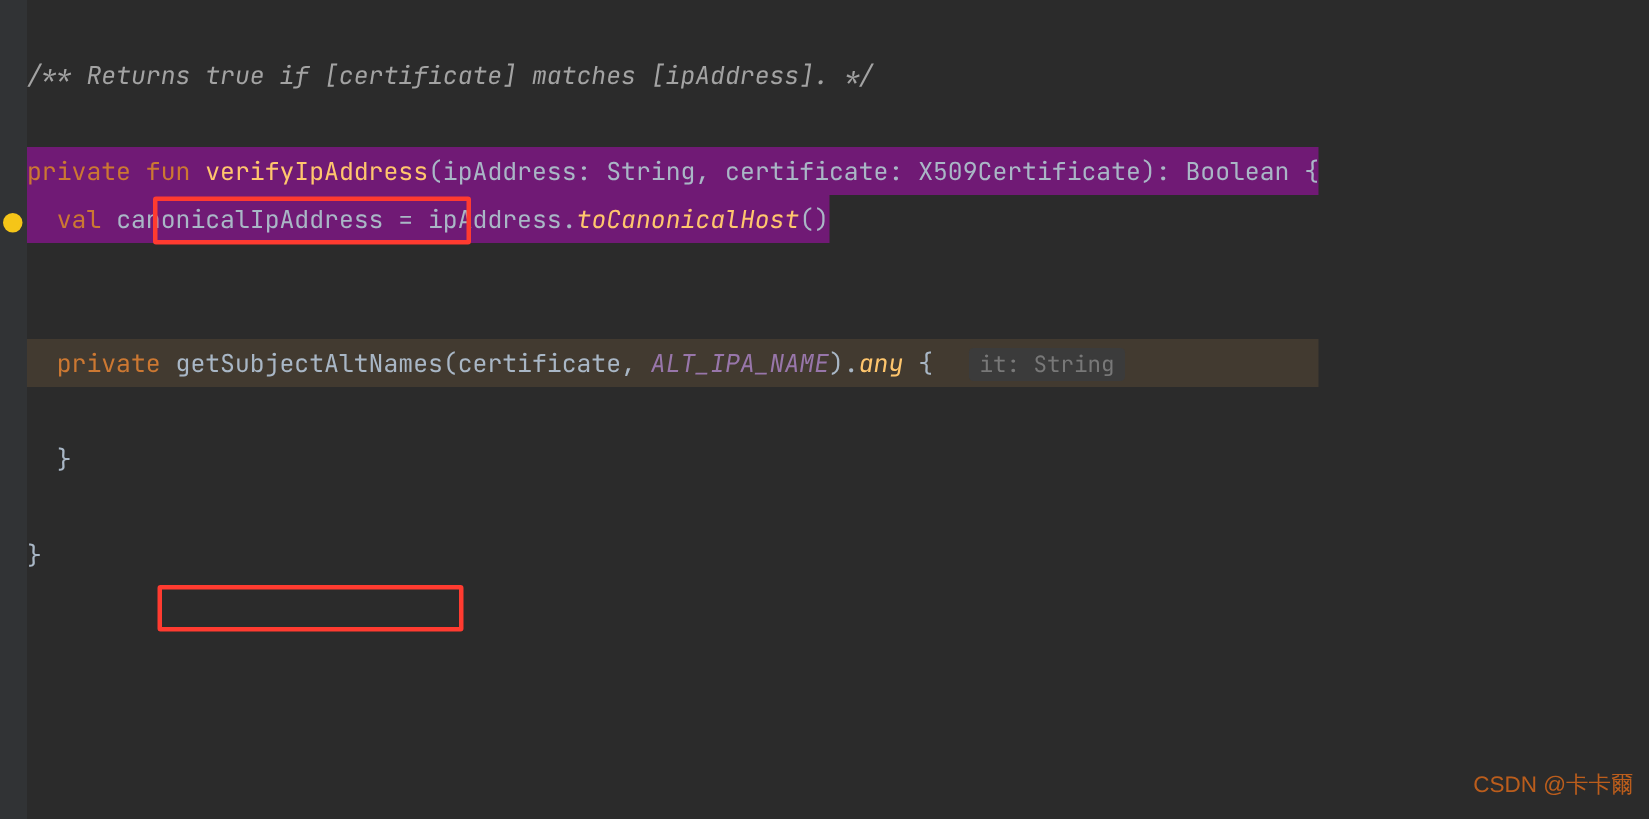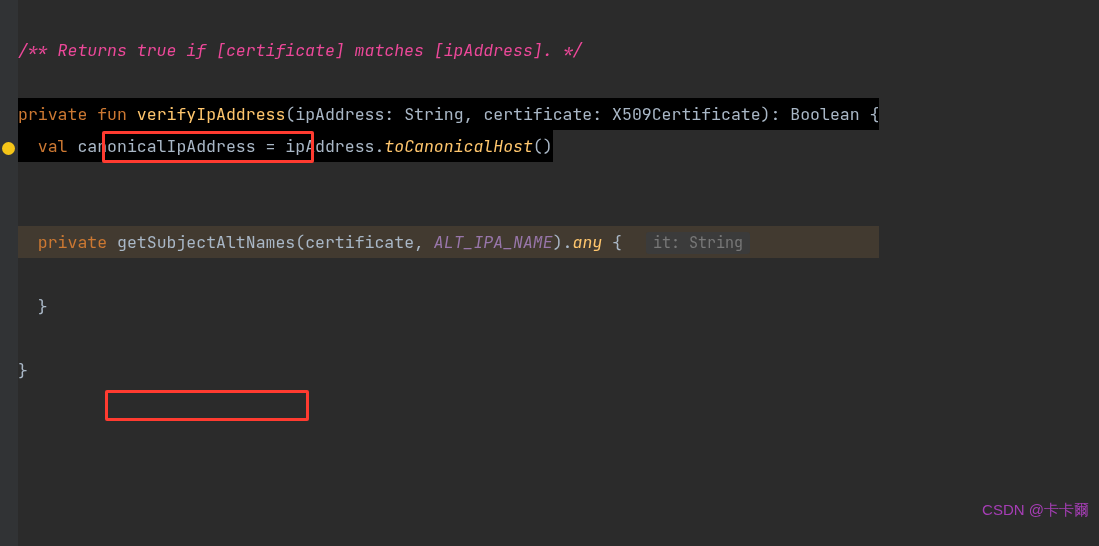--- a/index.html
+++ b/index.html
@@ -28,27 +28,27 @@
     background: #f5c518;
   }
   .code {
     position: absolute;
     left: 18px; top: 2px;
     white-space: pre;
     color: #a9b7c6;
   }
   .line { position: relative; height: 32px; }
   .hl-usage {
-    background: #000000;
+    background: #701a75;
     display: inline-block;
   }
   .hl-caret {
     background: #423a30;
   }
-  .c-comment { color: #ec4899; font-style: italic; }
+  .c-comment { color: #a3a3a3; font-style: italic; }
   .c-kw { color: #cc7832; }
   .c-fun { color: #ffc66d; }
   .c-ext { color: #ffc66d; font-style: italic; }
   .c-bold { font-weight: bold; }
   .c-const { color: #9876aa; font-style: italic; }
   .hint {
     background: #3b3b3b;
     color: #787878;
     font-style: normal;
     padding: 1px 7px;
@@ -59,22 +59,22 @@
   .redbox {
     position: absolute;
     border: 3px solid #ff3b30;
     border-radius: 2px;
     pointer-events: none;
   }
   #box1 { left: 102px; top: 131px; width: 212px; height: 32px; }
   #box2 { left: 105px; top: 390px; width: 204px; height: 31px; }
   .watermark {
     position: absolute;
-    right: 10px; bottom: 20px;
-    color: #d946ef;
+    right: 10px; bottom: 6px;
+    color: #f97316;
     font-family: sans-serif;
     font-size: 15px;
     opacity: 0.7;
   }
 </style>
 </head>
 <body>
 
 <div class="gutter"></div>
 <div class="bulb"></div>

